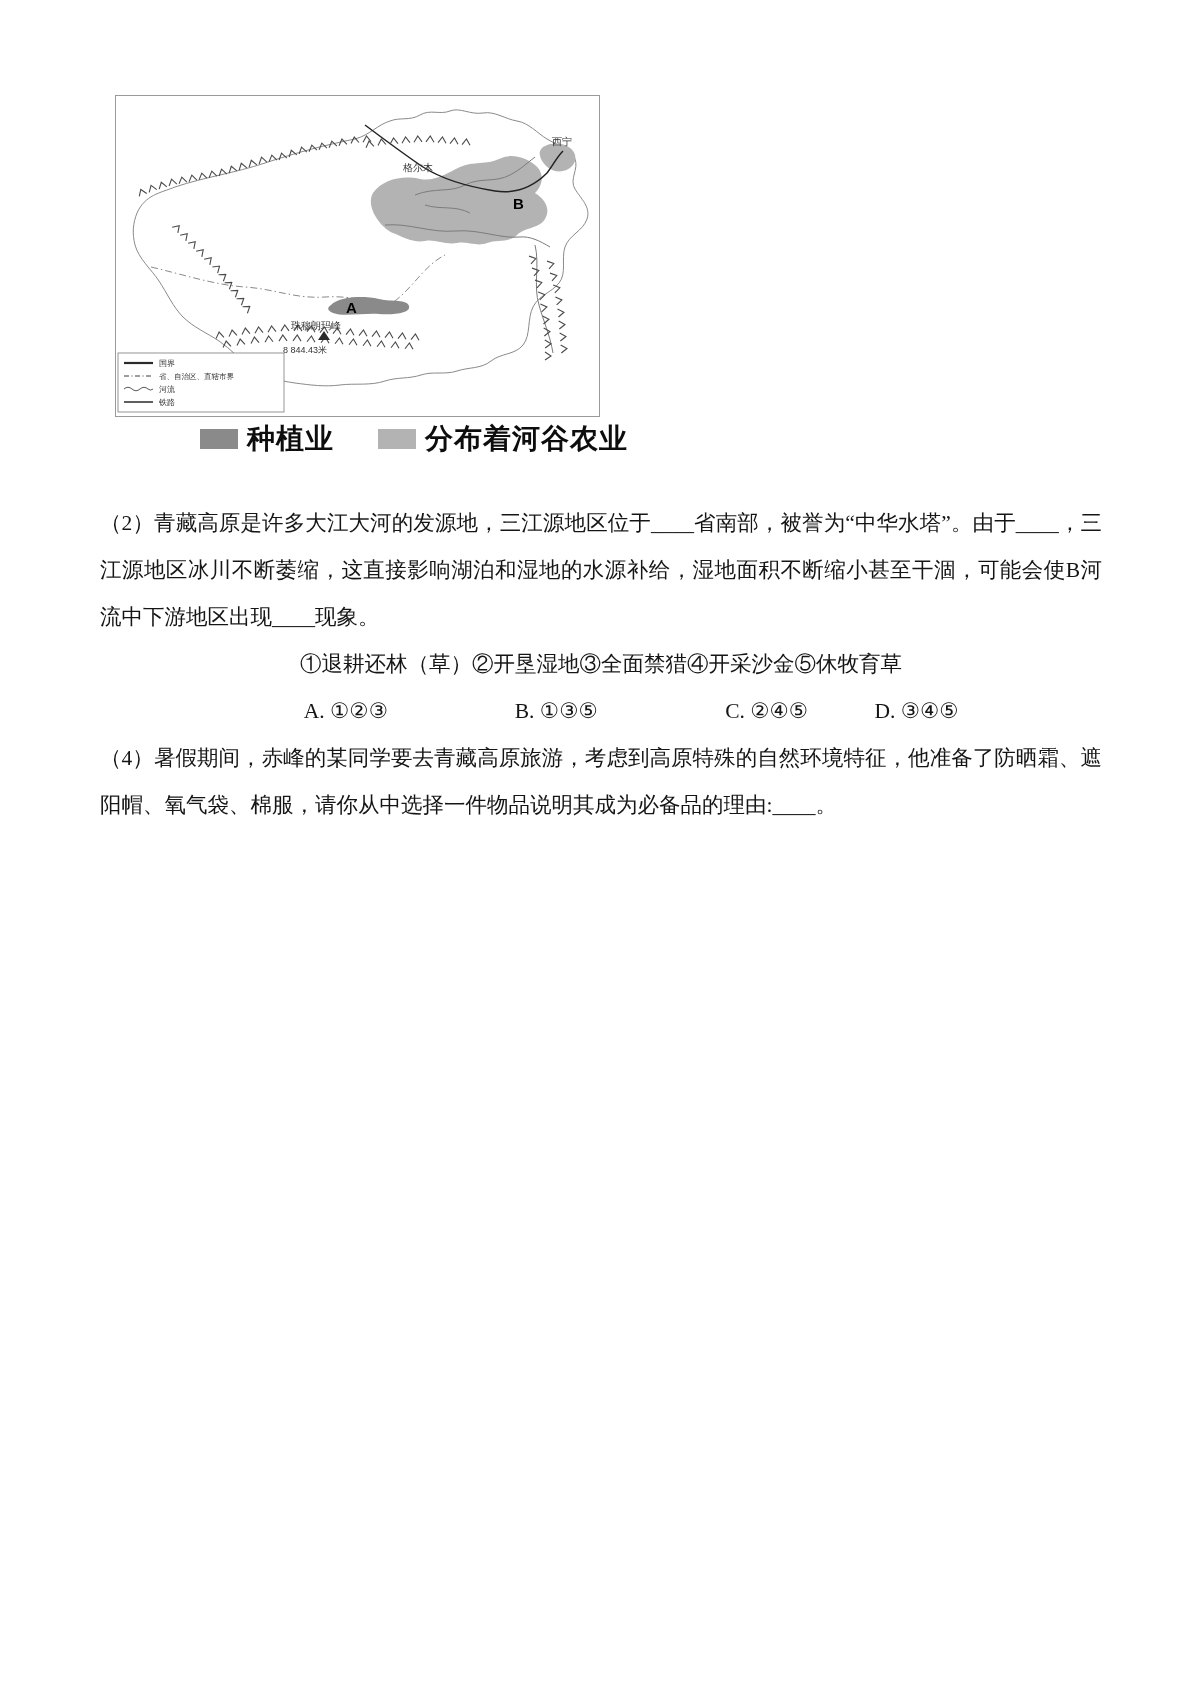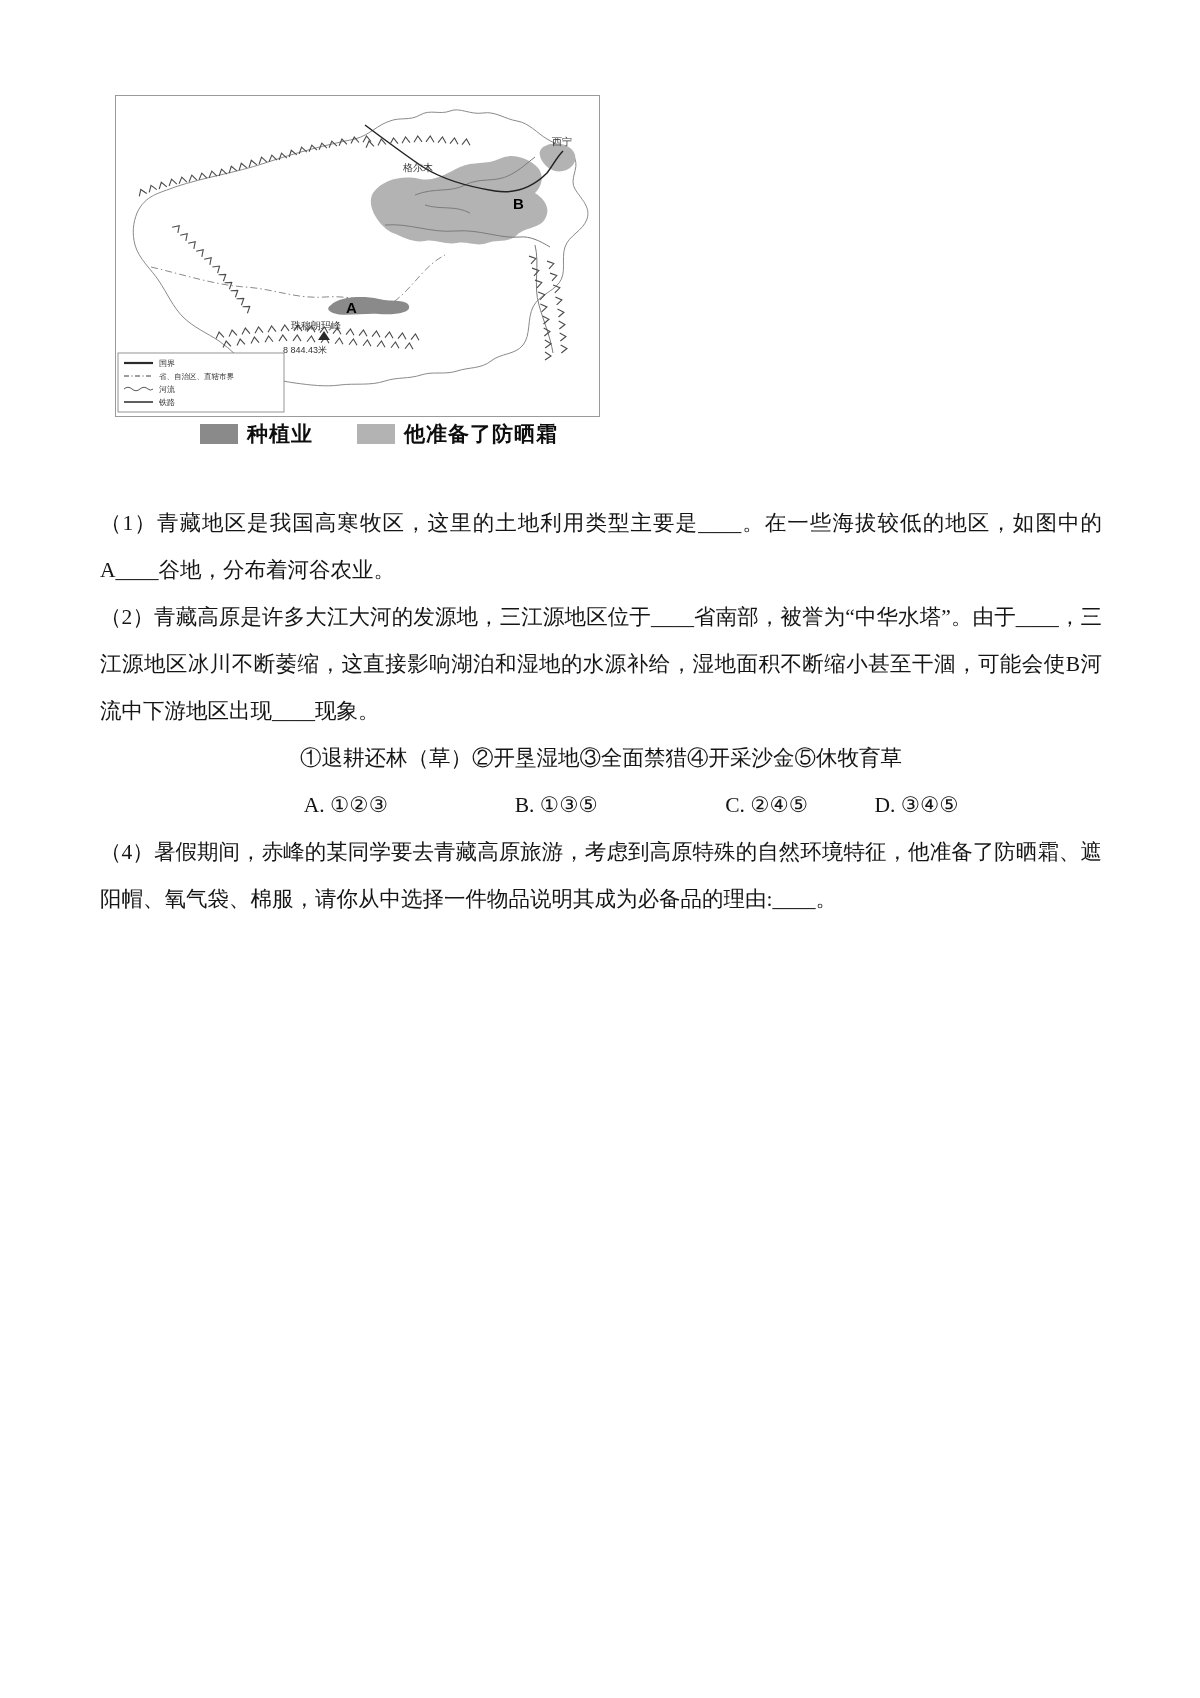--- a/index.html
+++ b/index.html
@@ -9,21 +9,21 @@
     font-family:"Liberation Serif","DejaVu Serif",serif; color:#1c1c1c;
     overflow:hidden;
   }
   .map-figure { position:absolute; left:115px; top:95px; width:485px; height:322px; }
   .map-figure svg { display:block; }
   .category-legend { position:absolute; left:200px; top:420px; display:flex; align-items:center; gap:44px; }
   .cat-item { display:flex; align-items:center; gap:9px; }
   .swatch { width:38px; height:20px; display:inline-block; }
   .cat-label {
     font-family:"Liberation Sans","DejaVu Sans",sans-serif;
-    font-weight:bold; font-size:21px; color:#0d0d0d; letter-spacing:1px;
+    font-weight:bold; font-size:28px; color:#0d0d0d; letter-spacing:1px;
   }
   .questions {
     position:absolute; left:100px; top:500px; width:1002px;
     font-size:21.5px; line-height:47px; text-align:justify; color:#151515;
   }
   .questions p { margin:0; }
   .q-items { text-align:center; }
   .q-options { text-align:center; }
   .opt { display:inline-block; width:205px; }
   .opt:last-child { width:auto; }
@@ -96,26 +96,25 @@
     </svg>
   </div>
 
   <div class="category-legend">
     <div class="cat-item">
       <span class="swatch" style="background: rgb(138, 138, 138);"></span>
       <span class="cat-label">种植业</span>
     </div>
     <div class="cat-item">
       <span class="swatch" style="background: rgb(179, 179, 179);"></span>
-      <span class="cat-label">他准备了防晒霜</span>
+      <span class="cat-label">分布着河谷农业</span>
     </div>
   </div>
 
   <div class="questions">
-    <p>（1）青藏地区是我国高寒牧区，这里的土地利用类型主要是____。在一些海拔较低的地区，如图中的A____谷地，分布着河谷农业。</p>
     <p>（2）青藏高原是许多大江大河的发源地，三江源地区位于____省南部，被誉为“中华水塔”。由于____，三江源地区冰川不断萎缩，这直接影响湖泊和湿地的水源补给，湿地面积不断缩小甚至干涸，可能会使B河流中下游地区出现____现象。</p>
     <p class="q-items">①退耕还林（草）②开垦湿地③全面禁猎④开采沙金⑤休牧育草</p>
     <p class="q-options">
       <span class="opt">A. ①②③</span>
       <span class="opt">B. ①③⑤</span>
       <span class="opt">C. ②④⑤</span>
       <span class="opt">D. ③④⑤</span>
     </p>
     <p>（4）暑假期间，赤峰的某同学要去青藏高原旅游，考虑到高原特殊的自然环境特征，他准备了防晒霜、遮阳帽、氧气袋、棉服，请你从中选择一件物品说明其成为必备品的理由:____。</p>
   </div>

